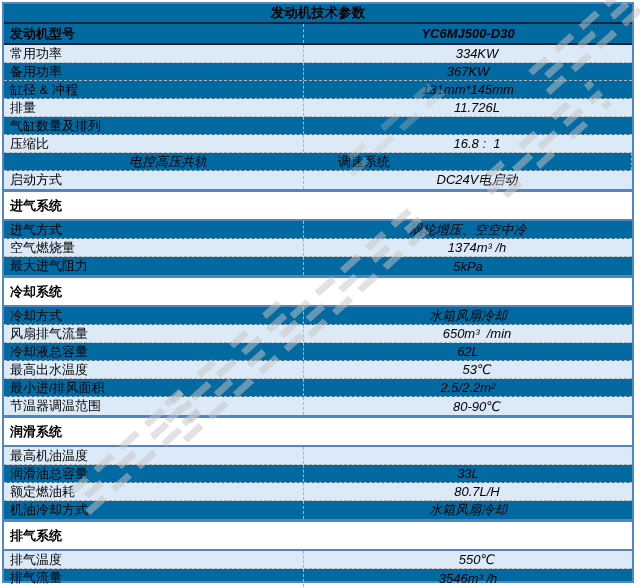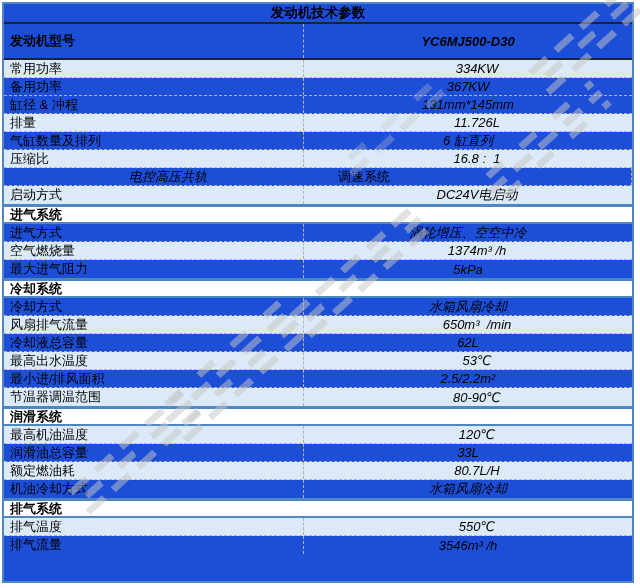--- a/index.html
+++ b/index.html
@@ -3,33 +3,33 @@
 <meta charset="utf-8">
 <style>
   html,body{margin:0;padding:0;}
   body{
     width:640px;height:588px;overflow:hidden;background:#fff;
     font-family:"Liberation Sans","DejaVu Sans",sans-serif;
     font-size:13px;color:#000;position:relative;
   }
   .frame{
     position:absolute;left:2px;top:2px;width:632px;height:581px;
-    border:2px solid var(--accent);box-sizing:border-box;background:#1d4ed8;
+    border:2px solid var(--accent);box-sizing:border-box;background:#0369a1;
   }
   .row{display:flex;align-items:center;box-sizing:border-box;}
   .title-row{
     height:20px;justify-content:center;border-bottom:2px solid var(--heavy);
     font-weight:bold;font-size:13.5px;
   }
-  .model-row{height:36px;border-bottom:2px solid var(--heavy);font-weight:bold;align-items:center;}
+  .model-row{height:21px;border-bottom:2px solid var(--heavy);font-weight:bold;align-items:center;}
   .spec-row{height:18px;}
   .spec-row.shaded{background:var(--band);gap:18px;}
   .spec-row.dashed{border-bottom:1px dashed var(--dash);}
   .section-header{
-    height:20px;border-top:3px solid var(--accent);border-bottom:2px solid var(--accent);
+    height:32px;border-top:3px solid var(--accent);border-bottom:2px solid var(--accent);
     font-weight:bold;background:#fff;position:relative;z-index:2;
   }
   .cell{box-sizing:border-box;height:100%;display:flex;align-items:center;}
   .cell-label{
     width:300px;padding-left:6px;border-right:1px dashed var(--dash);
     white-space:pre;overflow:hidden;
   }
   .cell-value{flex:1;justify-content:center;white-space:pre;overflow:hidden;font-style:italic;}
   .section-label{padding-left:6px;white-space:pre;}
   .title-cell{white-space:pre;}
@@ -64,21 +64,20 @@
       <div class="row spec-row dashed">
         <div class="cell cell-label">缸径 &amp; 冲程</div>
         <div class="cell cell-value">131mm*145mm</div>
       </div>
       <div class="row spec-row shaded dashed">
         <div class="cell cell-label">排量</div>
         <div class="cell cell-value">11.726L</div>
       </div>
       <div class="row spec-row dashed">
         <div class="cell cell-label">气缸数量及排列</div>
-        <div class="cell cell-value">6 缸直列</div>
       </div>
       <div class="row spec-row shaded dashed">
         <div class="cell cell-label">压缩比</div>
         <div class="cell cell-value">16.8 :  1</div>
       </div>
       <div class="row spec-row dashed">
         <div class="cell cell-value">电控高压共轨</div>
         <div class="cell cell-label">调速系统</div>
       </div>
       <div class="row spec-row shaded">
@@ -125,21 +124,20 @@
       </div>
       <div class="row spec-row shaded">
         <div class="cell cell-label">节温器调温范围</div>
         <div class="cell cell-value">80-90℃</div>
       </div>
       <div class="row section-header">
         <span class="section-label">润滑系统</span>
       </div>
       <div class="row spec-row shaded dashed">
         <div class="cell cell-label">最高机油温度</div>
-        <div class="cell cell-value">120℃</div>
       </div>
       <div class="row spec-row dashed">
         <div class="cell cell-label">润滑油总容量</div>
         <div class="cell cell-value">33L</div>
       </div>
       <div class="row spec-row shaded dashed">
         <div class="cell cell-label">额定燃油耗</div>
         <div class="cell cell-value">80.7L/H</div>
       </div>
       <div class="row spec-row">

